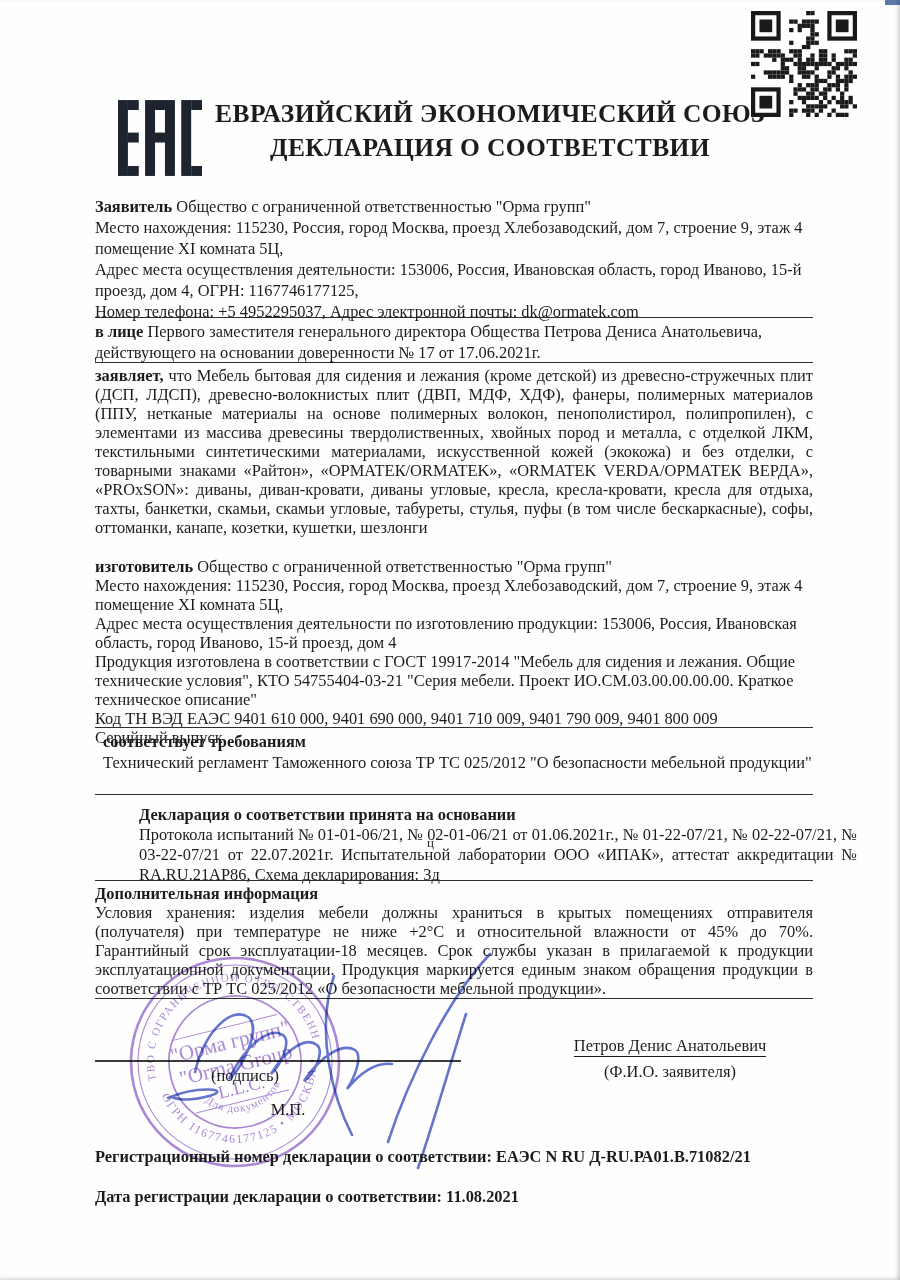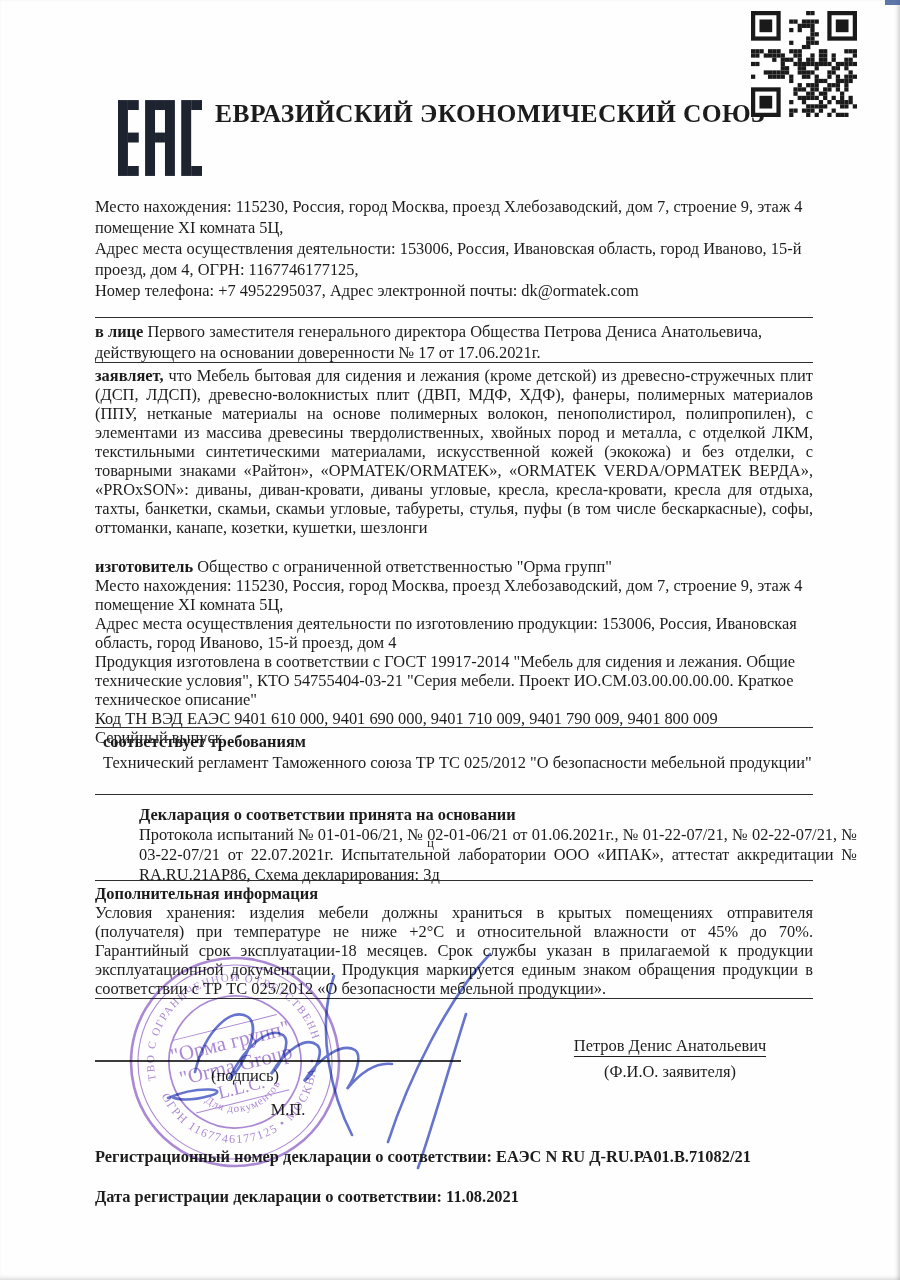--- a/index.html
+++ b/index.html
@@ -45,20 +45,21 @@
       <rect x="41" y="0" width="11" height="11"></rect>
       <rect x="41" y="36" width="11" height="11"></rect>
       <rect x="70" y="0" width="11" height="84"></rect>
       <rect x="81" y="0" width="12" height="11"></rect>
       <rect x="81" y="73" width="12" height="11"></rect>
     </g>
   </svg>
 
   <div class="title">
     <div>ЕВРАЗИЙСКИЙ ЭКОНОМИЧЕСКИЙ СОЮЗ</div>
+    <div>ДЕКЛАРАЦИЯ О СООТВЕТСТВИИ</div>
   </div>
 
   <svg class="qr" width="106" height="106" viewBox="0 0 100 100" fill="#1a1a1a">
       <rect x="52" y="0" width="4" height="4"></rect>
       <rect x="56" y="0" width="4" height="4"></rect>
       <rect x="36" y="8" width="4" height="4"></rect>
       <rect x="40" y="8" width="4" height="4"></rect>
       <rect x="48" y="8" width="4" height="4"></rect>
       <rect x="52" y="8" width="4" height="4"></rect>
       <rect x="56" y="8" width="4" height="4"></rect>
@@ -248,23 +249,24 @@
       <rect x="72" y="0" width="28" height="28"></rect>
       <rect x="76" y="4" width="20" height="20" fill="#fff"></rect>
       <rect x="80" y="8" width="12" height="12"></rect>
       <rect x="0" y="72" width="28" height="28"></rect>
       <rect x="4" y="76" width="20" height="20" fill="#fff"></rect>
       <rect x="8" y="80" width="12" height="12"></rect>
     </svg>
   <div class="corner-mark"></div>
 
   <div class="sec" style="top:196px;">
+    <div><b class="b">Заявитель</b> <span>Общество с ограниченной ответственностью "Орма групп"</span></div>
     <div>Место нахождения: 115230, Россия, город Москва, проезд Хлебозаводский, дом 7, строение 9, этаж 4 помещение XI комната 5Ц,</div>
     <div>Адрес места осуществления деятельности: 153006, Россия, Ивановская область, город Иваново, 15-й проезд, дом 4, ОГРН: 1167746177125,</div>
-    <div>Номер телефона: +7 4952295037, Адрес электронной почты: dk@ormatek.com</div>
+    <div>Номер телефона: +5 4952295037, Адрес электронной почты: dk@ormatek.com</div>
   </div>
 
   <div class="rule" style="top:317px;"></div>
 
   <div class="sec" style="top:321px;">
     <b class="b">в лице</b>
     <span>Первого заместителя генерального директора Общества Петрова Дениса Анатольевича, действующего на основании доверенности № 17 от 17.06.2021г.</span>
   </div>
 
   <div class="rule" style="top:362px;"></div>

